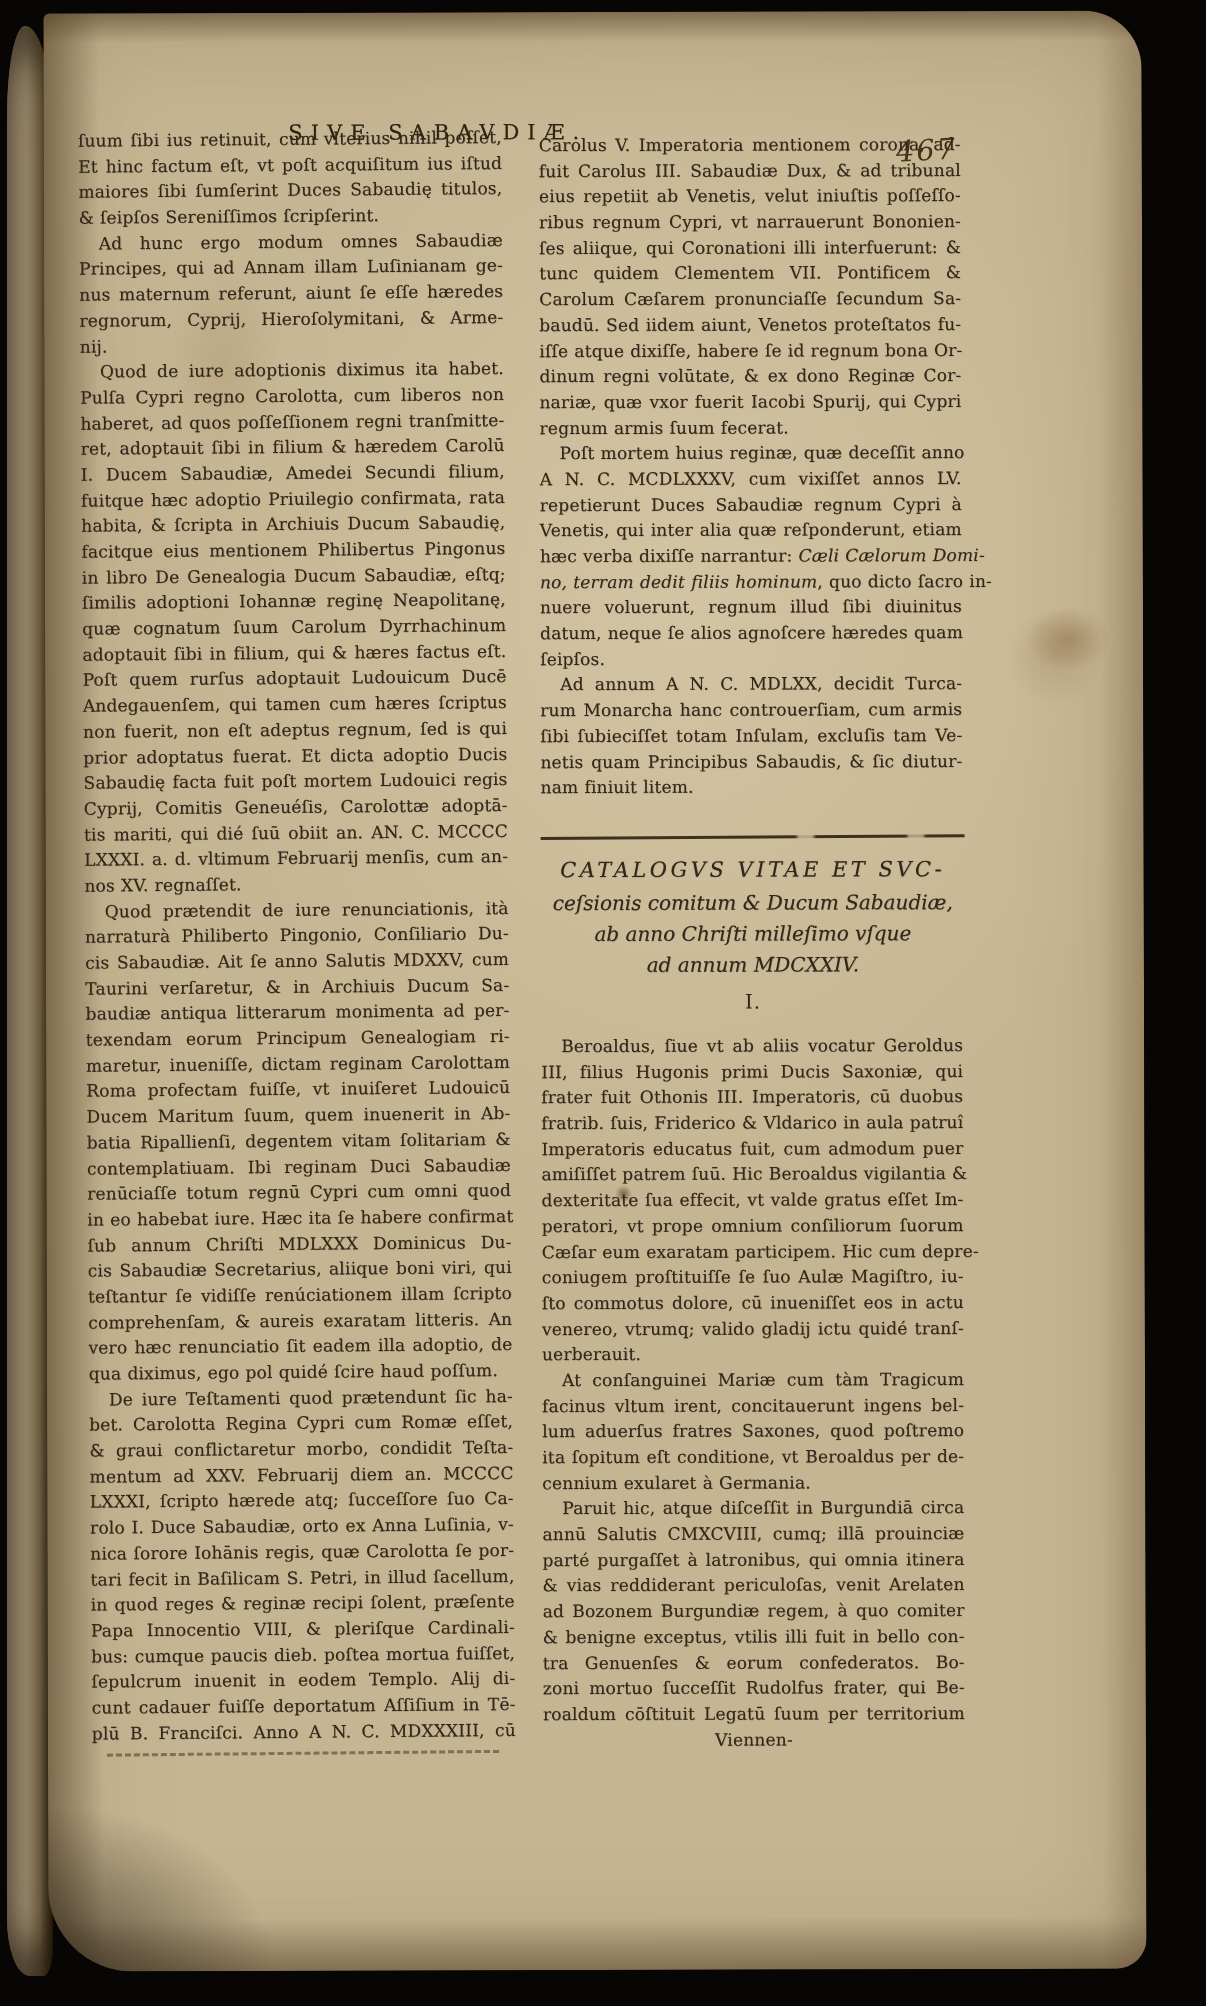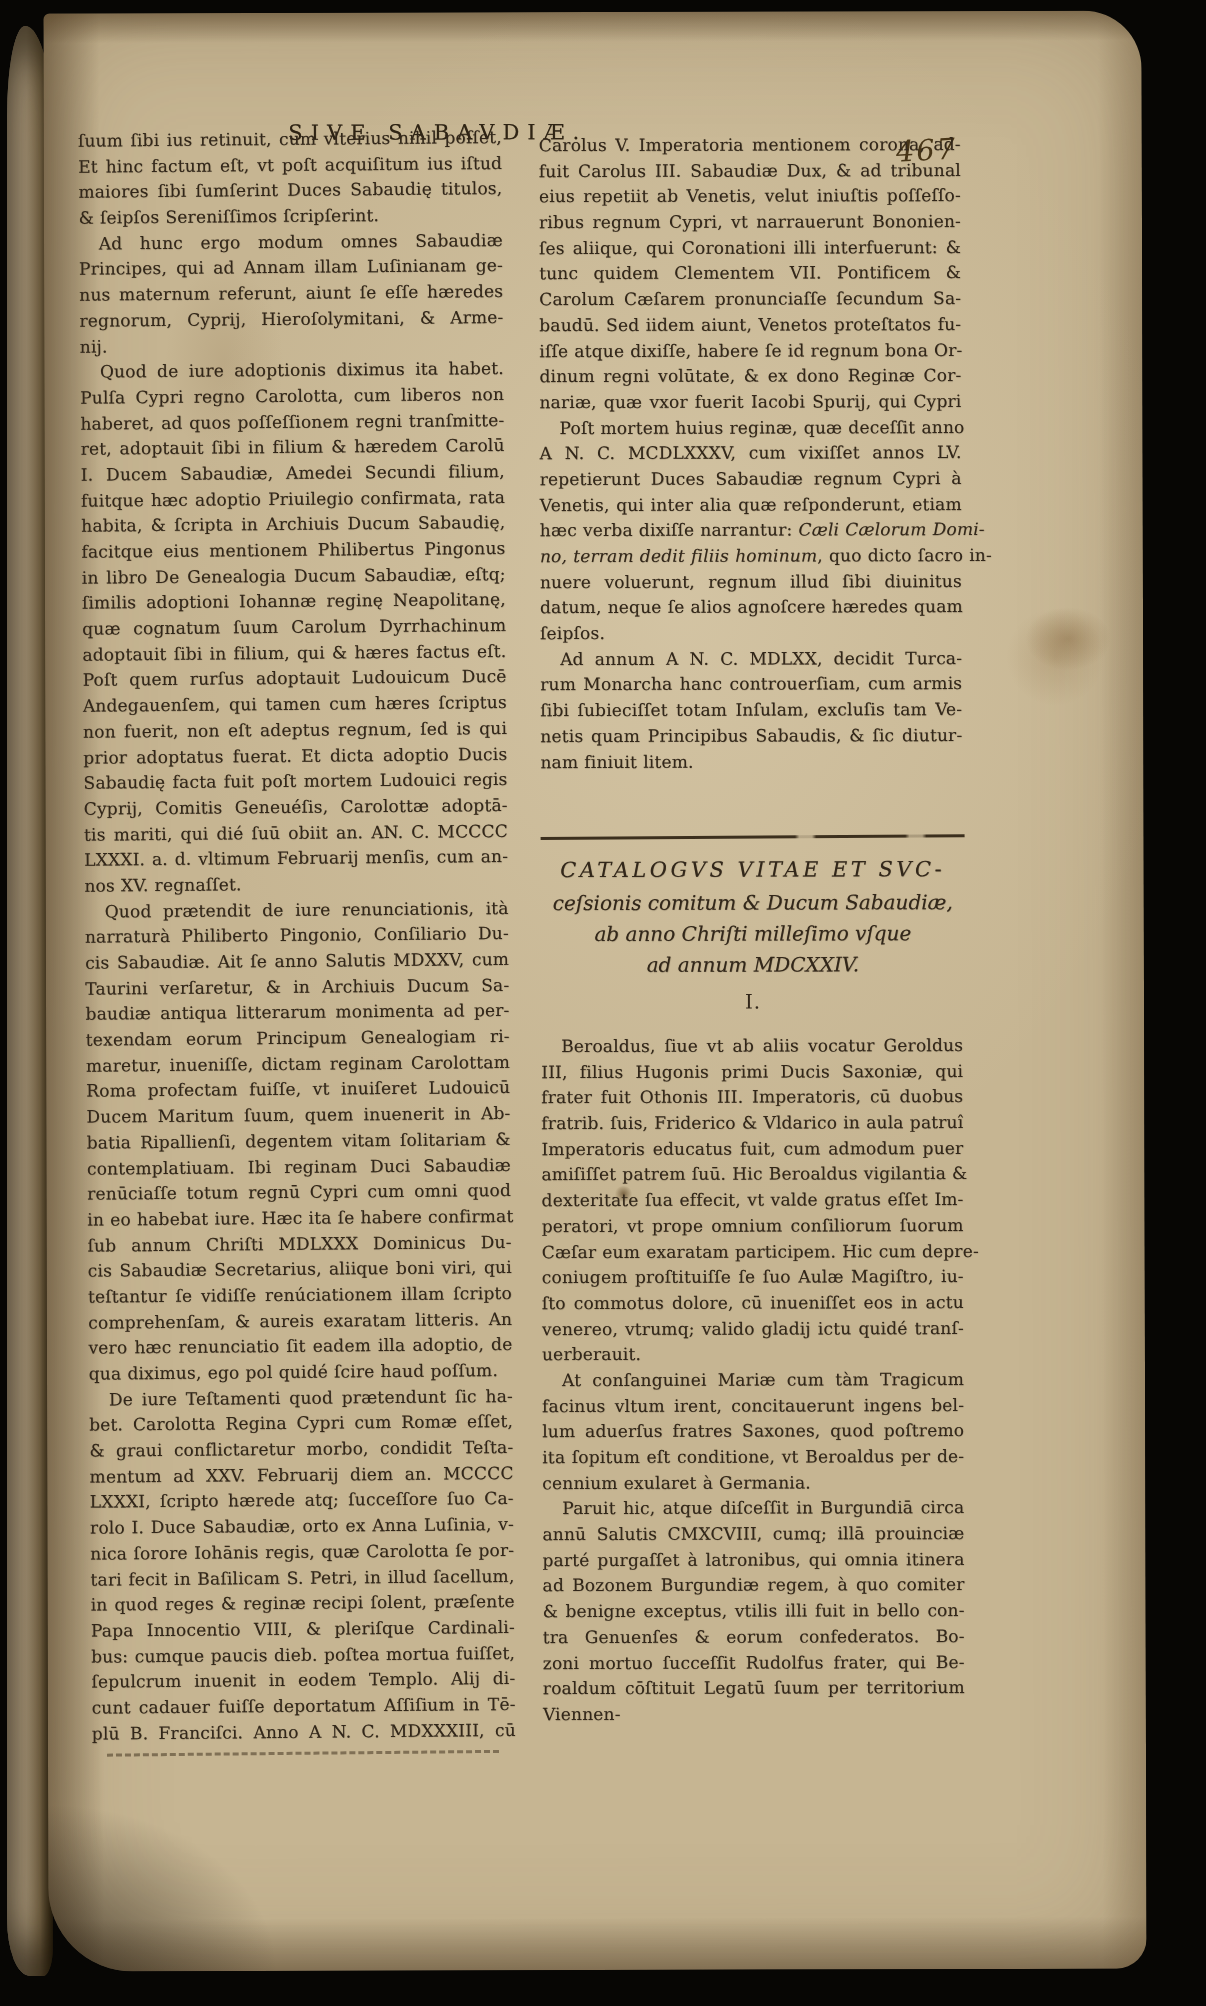--- a/index.html
+++ b/index.html
@@ -88,21 +88,21 @@
   .sec-heading .h2{font-style:italic;font-size:20px;line-height:31px;}
   .sec-numeral{position:absolute;left:495px;top:978px;width:424px;text-align:center;
     font-size:20px;letter-spacing:1px;color:#32271a;}
 
   .underscore-mark{
     position:absolute;left:59px;top:1739px;width:392px;height:0;
     border-top:3px dashed rgba(58,44,24,.5);
     transform:rotate(-0.4deg);
   }
   .catchword-line{
-    height:25.7px;line-height:25.7px;font-size:17px;text-align:left;
+    height:25.7px;line-height:25.7px;font-size:17px;text-align:center;
     color:#32271a;text-shadow:.3px .3px .7px rgba(50,38,22,.45);
     letter-spacing:.2px;
   }
 </style>
 </head>
 <body>
 
 <div class="scene">
   <div class="prev-edge"></div>
 
@@ -186,20 +186,21 @@
         <div class="tline">fuit Carolus III. Sabaudiæ Dux, &amp; ad tribunal</div>
         <div class="tline">eius repetiit ab Venetis, velut iniuſtis poſſeſſo-</div>
         <div class="tline">ribus regnum Cypri, vt narrauerunt Bononien-</div>
         <div class="tline">ſes aliique, qui Coronationi illi interfuerunt: &amp;</div>
         <div class="tline">tunc quidem Clementem VII. Pontificem &amp;</div>
         <div class="tline">Carolum Cæſarem pronunciaſſe ſecundum Sa-</div>
         <div class="tline">baudū. Sed iidem aiunt, Venetos proteſtatos fu-</div>
         <div class="tline">iſſe atque dixiſſe, habere ſe id regnum bona Or-</div>
         <div class="tline">dinum regni volūtate, &amp; ex dono Reginæ Cor-</div>
         <div class="tline">nariæ, quæ vxor fuerit Iacobi Spurij, qui Cypri</div>
+        <div class="tline short">regnum armis ſuum fecerat.</div>
         <div class="tline ind">Poſt mortem huius reginæ, quæ deceſſit anno</div>
         <div class="tline">A N. C. MCDLXXXV, cum vixiſſet annos LV.</div>
         <div class="tline">repetierunt Duces Sabaudiæ regnum Cypri à</div>
         <div class="tline">Venetis, qui inter alia quæ reſponderunt, etiam</div>
         <div class="tline"><span>hæc verba dixiſſe narrantur: </span><span class="ital">Cæli Cælorum Domi-</span></div>
         <div class="tline"><span class="ital">no, terram dedit filiis hominum</span><span>, quo dicto ſacro in-</span></div>
         <div class="tline">nuere voluerunt, regnum illud ſibi diuinitus</div>
         <div class="tline">datum, neque ſe alios agnoſcere hæredes quam</div>
         <div class="tline short">ſeipſos.</div>
         <div class="tline ind">Ad annum A N. C. MDLXX, decidit Turca-</div>
@@ -235,20 +236,21 @@
         <div class="tline">venereo, vtrumq; valido gladij ictu quidé tranſ-</div>
         <div class="tline short">uerberauit.</div>
         <div class="tline ind">At conſanguinei Mariæ cum tàm Tragicum</div>
         <div class="tline">facinus vltum irent, concitauerunt ingens bel-</div>
         <div class="tline">lum aduerſus fratres Saxones, quod poſtremo</div>
         <div class="tline">ita ſopitum eſt conditione, vt Beroaldus per de-</div>
         <div class="tline short">cennium exularet à Germania.</div>
         <div class="tline ind">Paruit hic, atque diſceſſit in Burgundiā circa</div>
         <div class="tline">annū Salutis CMXCVIII, cumq; illā prouinciæ</div>
         <div class="tline">parté purgaſſet à latronibus, qui omnia itinera</div>
+        <div class="tline">&amp; vias reddiderant periculoſas, venit Arelaten</div>
         <div class="tline">ad Bozonem Burgundiæ regem, à quo comiter</div>
         <div class="tline">&amp; benigne exceptus, vtilis illi fuit in bello con-</div>
         <div class="tline">tra Genuenſes &amp; eorum confederatos. Bo-</div>
         <div class="tline">zoni mortuo ſucceſſit Rudolfus frater, qui Be-</div>
         <div class="tline">roaldum cōſtituit Legatū ſuum per territorium</div>
         <div class="catchword-line">Viennen-</div>
       </div>
 
     <div class="underscore-mark"></div>
 

